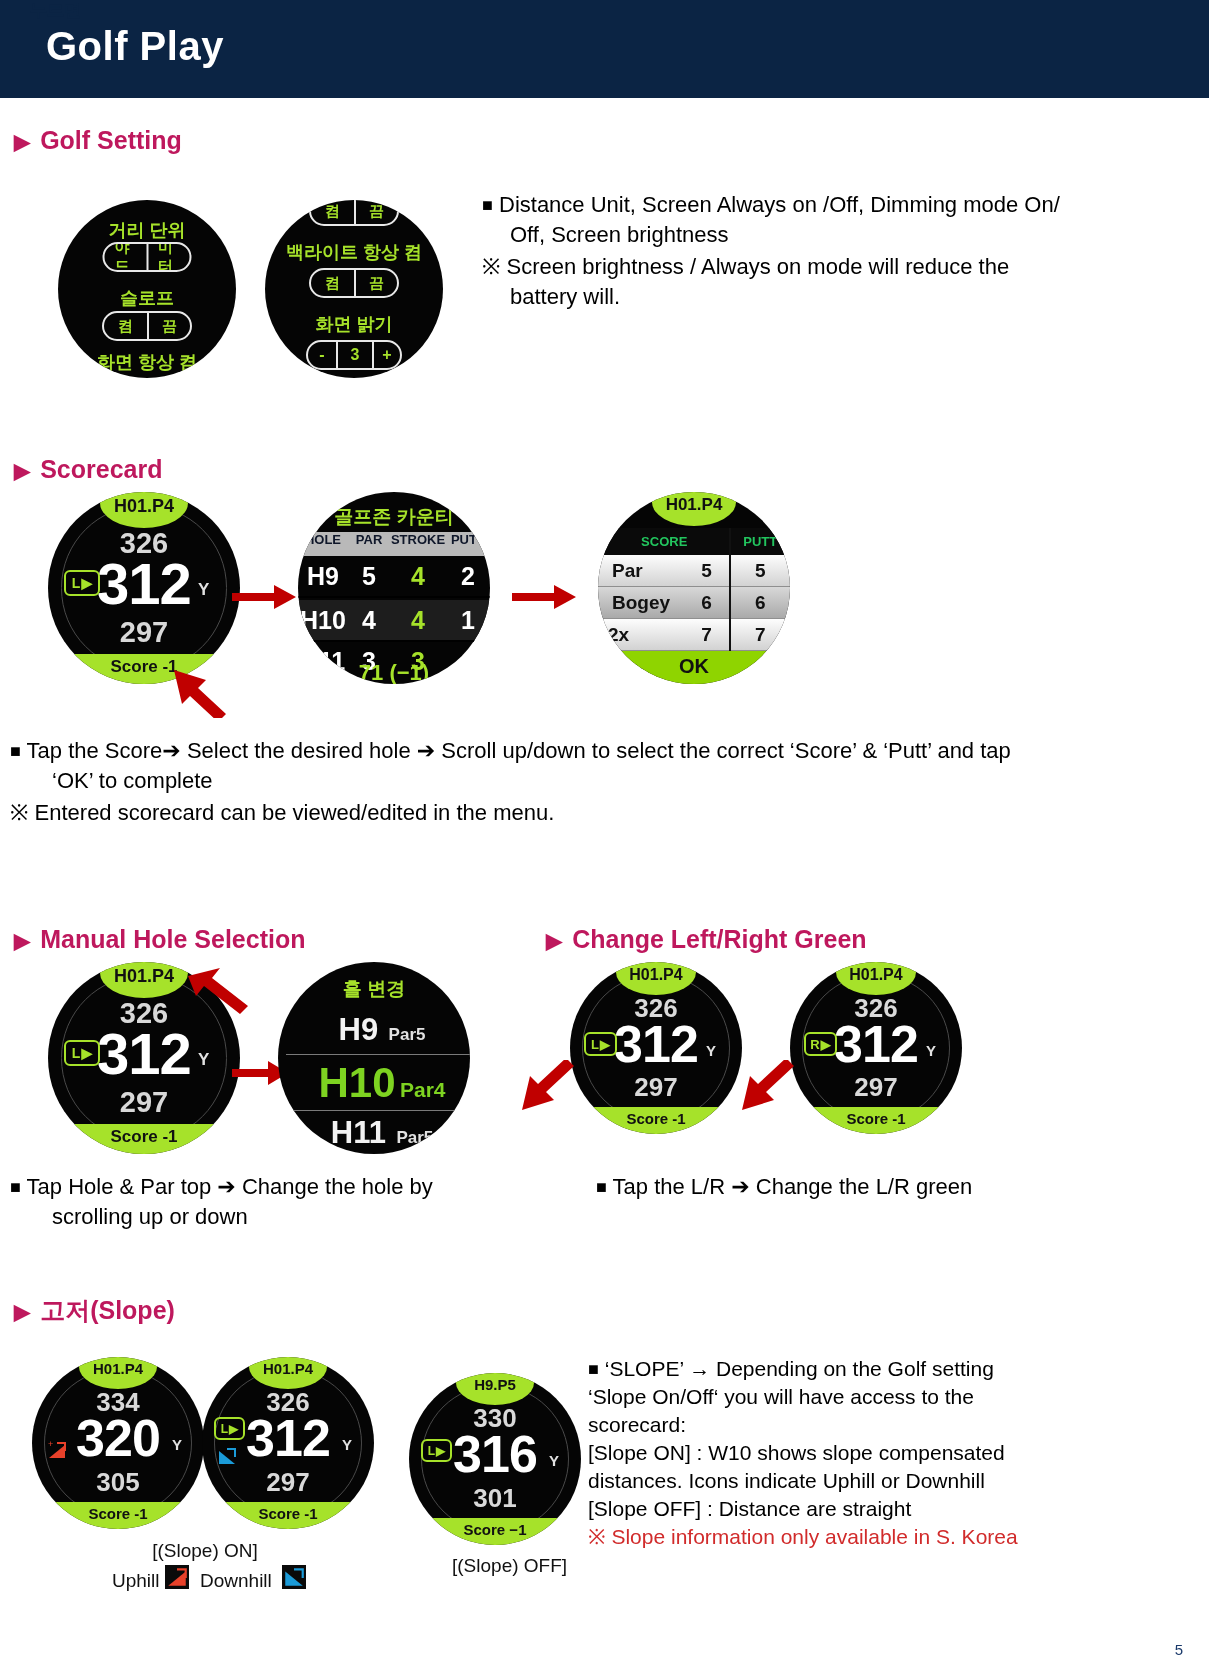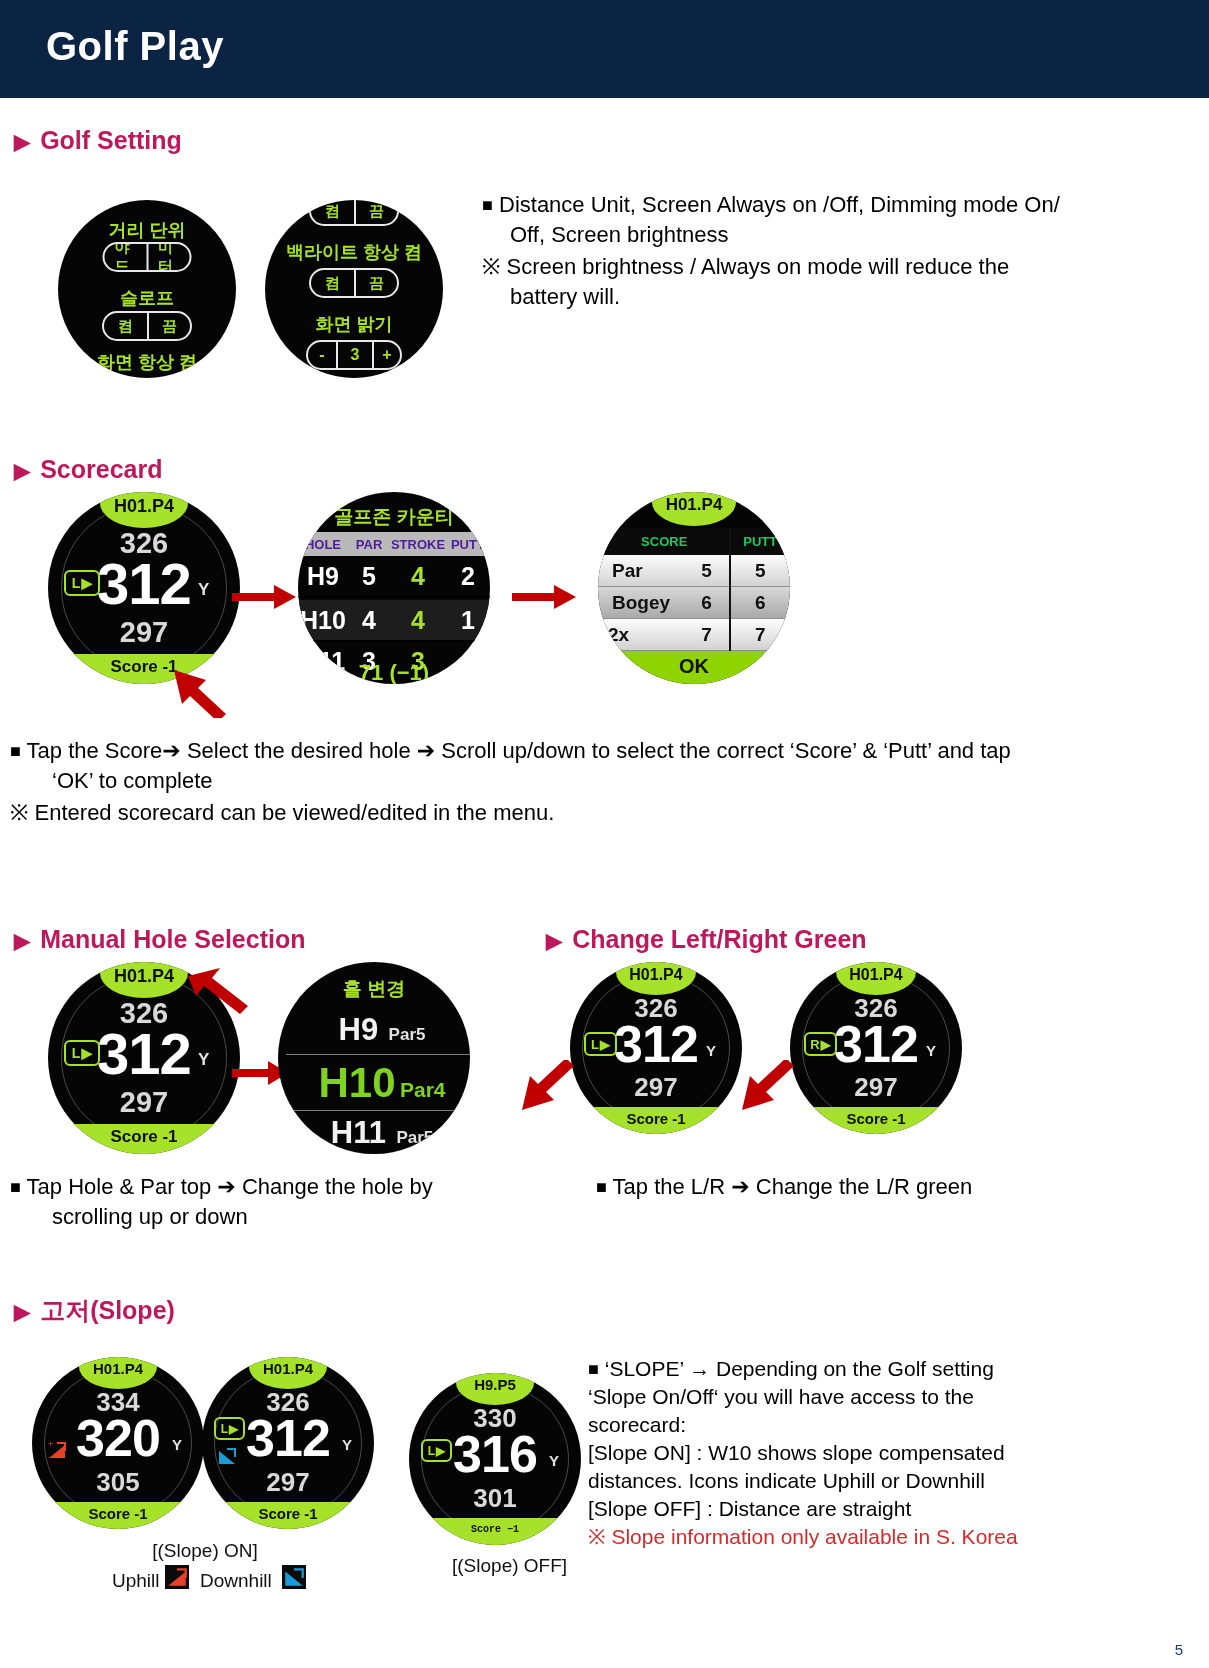--- a/index.html
+++ b/index.html
@@ -101,22 +101,22 @@
     display:flex; align-items:center; justify-content:center;
     color:#a6e22a; font-weight:700; padding:0 10px;
   }
   .seg > div + div { border-left:2px solid #e8e8e8; }
 
   
   .sc-title { position:absolute; left:0; width:100%; text-align:center;
     color:#a6e22a; font-weight:700; }
   .sc-head-row {
     position:absolute; left:0; width:100%;
-    background:#b9b9b9; color:#4c1d95; font-weight:700;
-    display:flex; align-items:center;
+    background:#b9b9b9; color:#0f172a; font-weight:700;
+    display:flex; 
   }
   .sc-head-row span, .sc-row span { display:block; text-align:center; }
   .sc-row {
     position:absolute; left:0; width:100%;
     display:flex; align-items:center;
     color:#fff; font-weight:700;
     border-bottom:2px solid #000;
   }
   .sc-row.alt { background:#1d1d1d; }
   .sc-row .stroke { color:#a6e22a; }
@@ -443,21 +443,21 @@
   <div class="ring"></div>
   <div class="hole-badge" style="top:0; width:78px; height:32px; font-size:15px; line-height:24px;">H9.P5</div>
   <div class="dist-top" style="top:30px; font-size:26px;">330</div>
   <div class="dist-main" style="top:53px; font-size:52px; line-height:56px;">316</div>
   <div class="unit-y" style="left:140px; top:79px; font-size:15px;">Y</div>
   <div class="dist-bot" style="top:110px; font-size:26px;">301</div>
   <div class="lr-chip" style="left:12px; top:66px; width:31px; height:23px; font-size:12px;">
     <span>L</span>
       <span>▶</span>
   </div>
-  <div class="score-bar" style="height:27px; font-size:10px; line-height:24px;font-family:Liberation Mono, monospace;">Score −1</div>
+  <div class="score-bar" style="height:27px; font-size:15px; line-height:24px;">Score −1</div>
 </div>
 
 <div class="cap cap-center" style="left:115px; top:1540px; width:180px;">[(Slope) ON]</div>
 <div class="cap" style="left:112px; top:1570px;">Uphill</div>
 <svg style="position:absolute; left:165px; top:1565px; width:24px; height:24px; background:#0a0a0a;" viewBox="0 0 22 22">
   <polygon points="3,19 19,19 19,6" fill="#e8412a"></polygon>
   <path d="M11 4 L19 4 L19 12" stroke="#e8412a" stroke-width="2" fill="none"></path>
 </svg>
 <div class="cap" style="left:200px; top:1570px;">Downhill</div>
 <svg style="position:absolute; left:282px; top:1565px; width:24px; height:24px; background:#0a0a0a;" viewBox="0 0 22 22">

